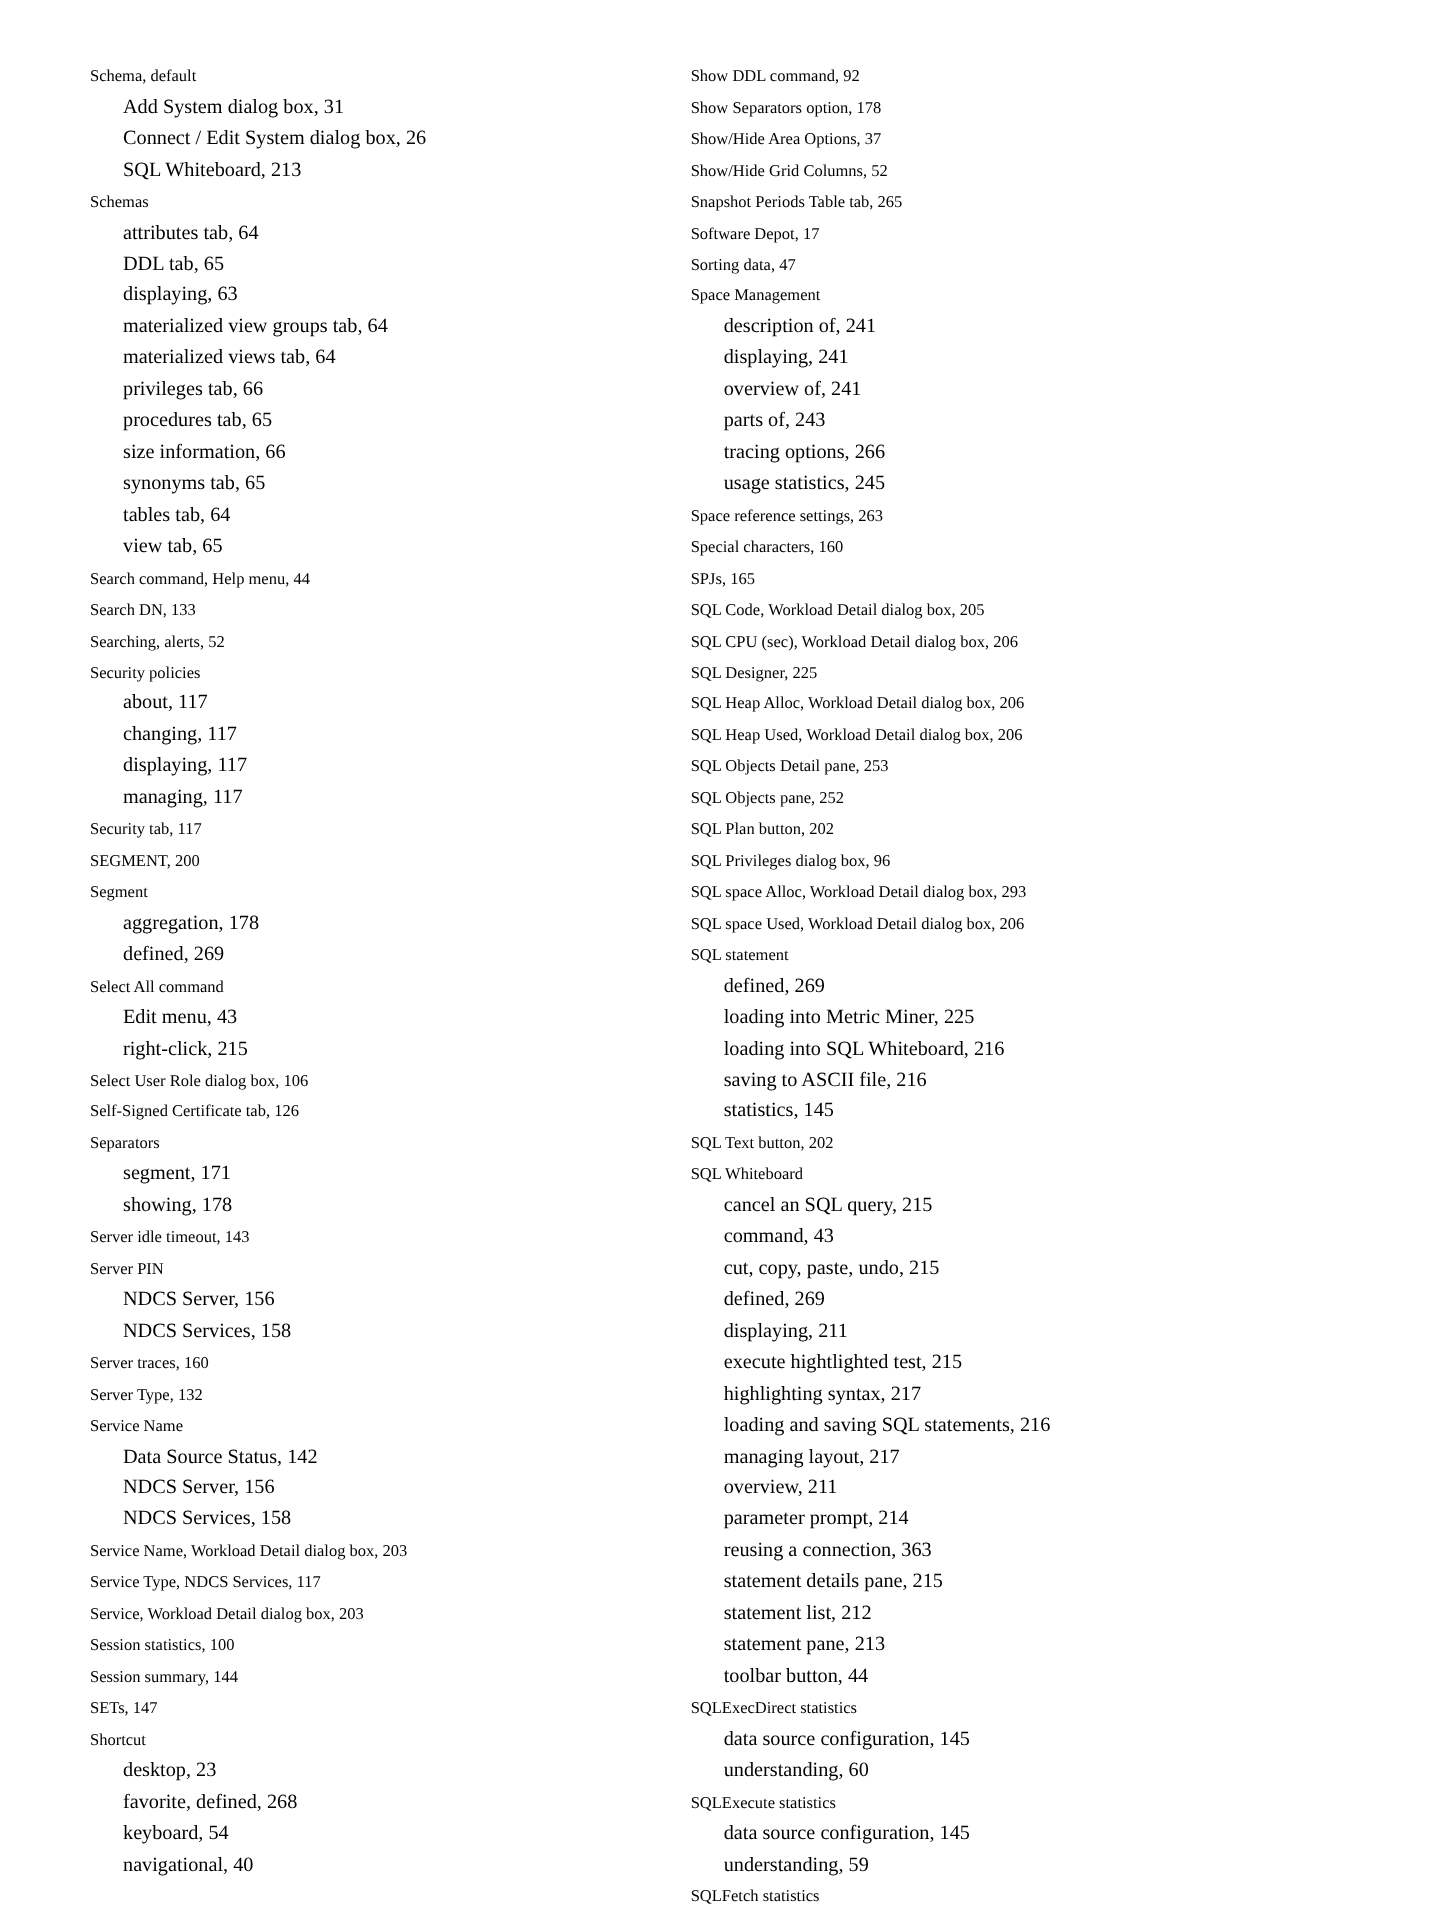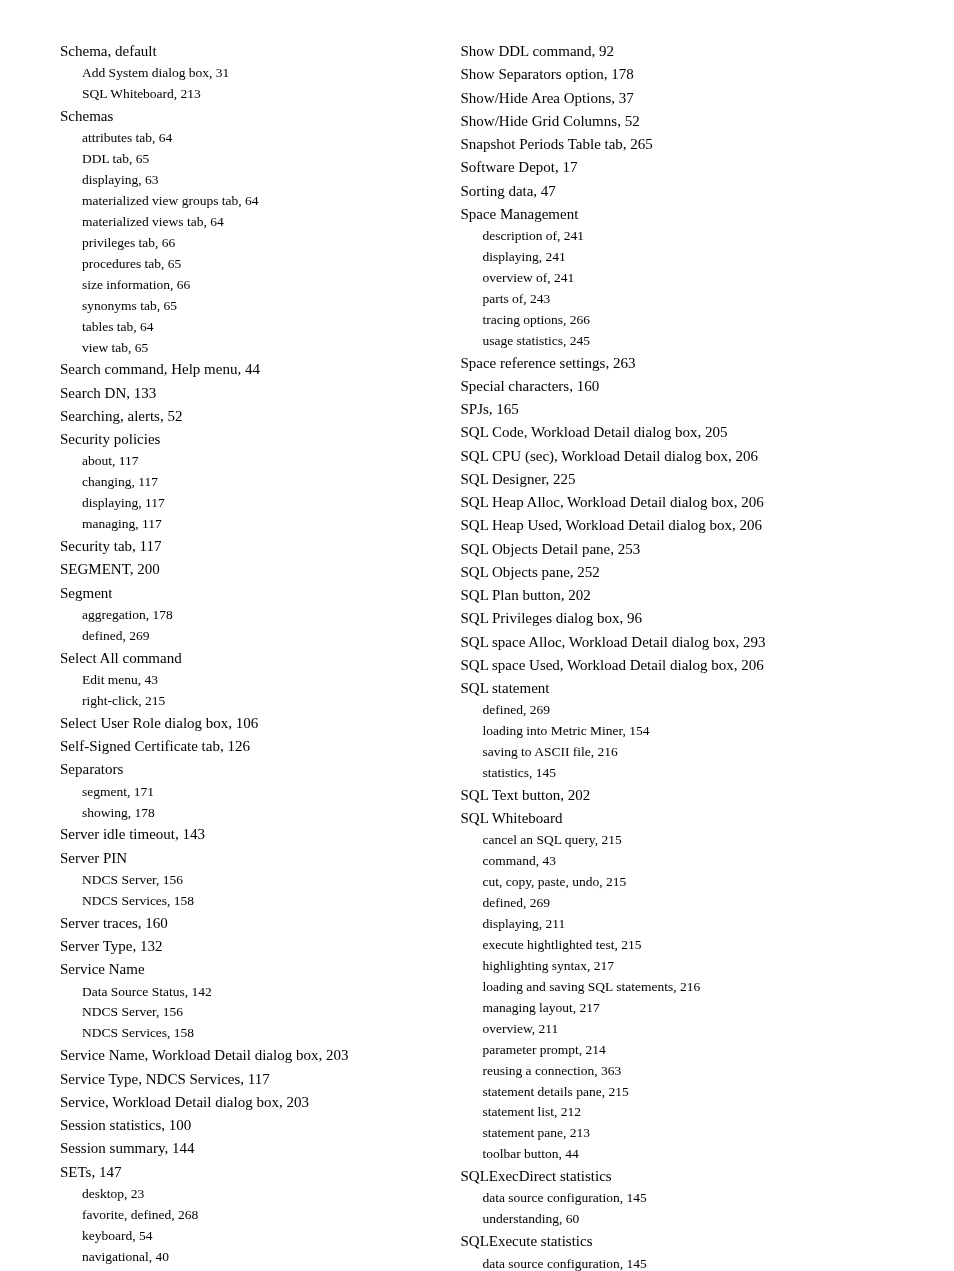--- a/index.html
+++ b/index.html
@@ -33,35 +33,36 @@
       padding-right: 30px;
     }
     .col-right {
       width: 449px;
       padding-left: 10px;
     }
     .index-entry {
       line-height: 1.55;
     }
     .entry-main {
-      font-size: 15px;
+      font-size: 11px;
     }
     .entry-sub {
       padding-left: 22px;
       font-size: 13.5px;
     }
   </style>
 </head>
 <body>
 
 <div class="page-container">
   <div class="columns">
     <div class="col-left" id="left-col">
         <div class="index-entry"><span class="entry-main">Schema, default</span></div>
         <div class="index-entry"><span class="entry-sub">Add System dialog box, 31</span></div>
+        <div class="index-entry"><span class="entry-sub">Connect / Edit System dialog box, 26</span></div>
         <div class="index-entry"><span class="entry-sub">SQL Whiteboard, 213</span></div>
         <div class="index-entry"><span class="entry-main">Schemas</span></div>
         <div class="index-entry"><span class="entry-sub">attributes tab, 64</span></div>
         <div class="index-entry"><span class="entry-sub">DDL tab, 65</span></div>
         <div class="index-entry"><span class="entry-sub">displaying, 63</span></div>
         <div class="index-entry"><span class="entry-sub">materialized view groups tab, 64</span></div>
         <div class="index-entry"><span class="entry-sub">materialized views tab, 64</span></div>
         <div class="index-entry"><span class="entry-sub">privileges tab, 66</span></div>
         <div class="index-entry"><span class="entry-sub">procedures tab, 65</span></div>
         <div class="index-entry"><span class="entry-sub">size information, 66</span></div>
@@ -98,20 +99,21 @@
         <div class="index-entry"><span class="entry-main">Service Name</span></div>
         <div class="index-entry"><span class="entry-sub">Data Source Status, 142</span></div>
         <div class="index-entry"><span class="entry-sub">NDCS Server, 156</span></div>
         <div class="index-entry"><span class="entry-sub">NDCS Services, 158</span></div>
         <div class="index-entry"><span class="entry-main">Service Name, Workload Detail dialog box, 203</span></div>
         <div class="index-entry"><span class="entry-main">Service Type, NDCS Services, 117</span></div>
         <div class="index-entry"><span class="entry-main">Service, Workload Detail dialog box, 203</span></div>
         <div class="index-entry"><span class="entry-main">Session statistics, 100</span></div>
         <div class="index-entry"><span class="entry-main">Session summary, 144</span></div>
         <div class="index-entry"><span class="entry-main">SETs, 147</span></div>
+        <div class="index-entry"><span class="entry-main">Shortcut</span></div>
         <div class="index-entry"><span class="entry-sub">desktop, 23</span></div>
         <div class="index-entry"><span class="entry-sub">favorite, defined, 268</span></div>
         <div class="index-entry"><span class="entry-sub">keyboard, 54</span></div>
         <div class="index-entry"><span class="entry-sub">navigational, 40</span></div>
       </div>
     <div class="col-right" id="right-col">
         <div class="index-entry"><span class="entry-main">Show DDL command, 92</span></div>
         <div class="index-entry"><span class="entry-main">Show Separators option, 178</span></div>
         <div class="index-entry"><span class="entry-main">Show/Hide Area Options, 37</span></div>
         <div class="index-entry"><span class="entry-main">Show/Hide Grid Columns, 52</span></div>
@@ -134,21 +136,22 @@
         <div class="index-entry"><span class="entry-main">SQL Heap Alloc, Workload Detail dialog box, 206</span></div>
         <div class="index-entry"><span class="entry-main">SQL Heap Used, Workload Detail dialog box, 206</span></div>
         <div class="index-entry"><span class="entry-main">SQL Objects Detail pane, 253</span></div>
         <div class="index-entry"><span class="entry-main">SQL Objects pane, 252</span></div>
         <div class="index-entry"><span class="entry-main">SQL Plan button, 202</span></div>
         <div class="index-entry"><span class="entry-main">SQL Privileges dialog box, 96</span></div>
         <div class="index-entry"><span class="entry-main">SQL space Alloc, Workload Detail dialog box, 293</span></div>
         <div class="index-entry"><span class="entry-main">SQL space Used, Workload Detail dialog box, 206</span></div>
         <div class="index-entry"><span class="entry-main">SQL statement</span></div>
         <div class="index-entry"><span class="entry-sub">defined, 269</span></div>
-        <div class="index-entry"><span class="entry-sub">loading into Metric Miner, 154</span></div>
+        <div class="index-entry"><span class="entry-sub">loading into Metric Miner, 225</span></div>
+        <div class="index-entry"><span class="entry-sub">loading into SQL Whiteboard, 216</span></div>
         <div class="index-entry"><span class="entry-sub">saving to ASCII file, 216</span></div>
         <div class="index-entry"><span class="entry-sub">statistics, 145</span></div>
         <div class="index-entry"><span class="entry-main">SQL Text button, 202</span></div>
         <div class="index-entry"><span class="entry-main">SQL Whiteboard</span></div>
         <div class="index-entry"><span class="entry-sub">cancel an SQL query, 215</span></div>
         <div class="index-entry"><span class="entry-sub">command, 43</span></div>
         <div class="index-entry"><span class="entry-sub">cut, copy, paste, undo, 215</span></div>
         <div class="index-entry"><span class="entry-sub">defined, 269</span></div>
         <div class="index-entry"><span class="entry-sub">displaying, 211</span></div>
         <div class="index-entry"><span class="entry-sub">execute hightlighted test, 215</span></div>

